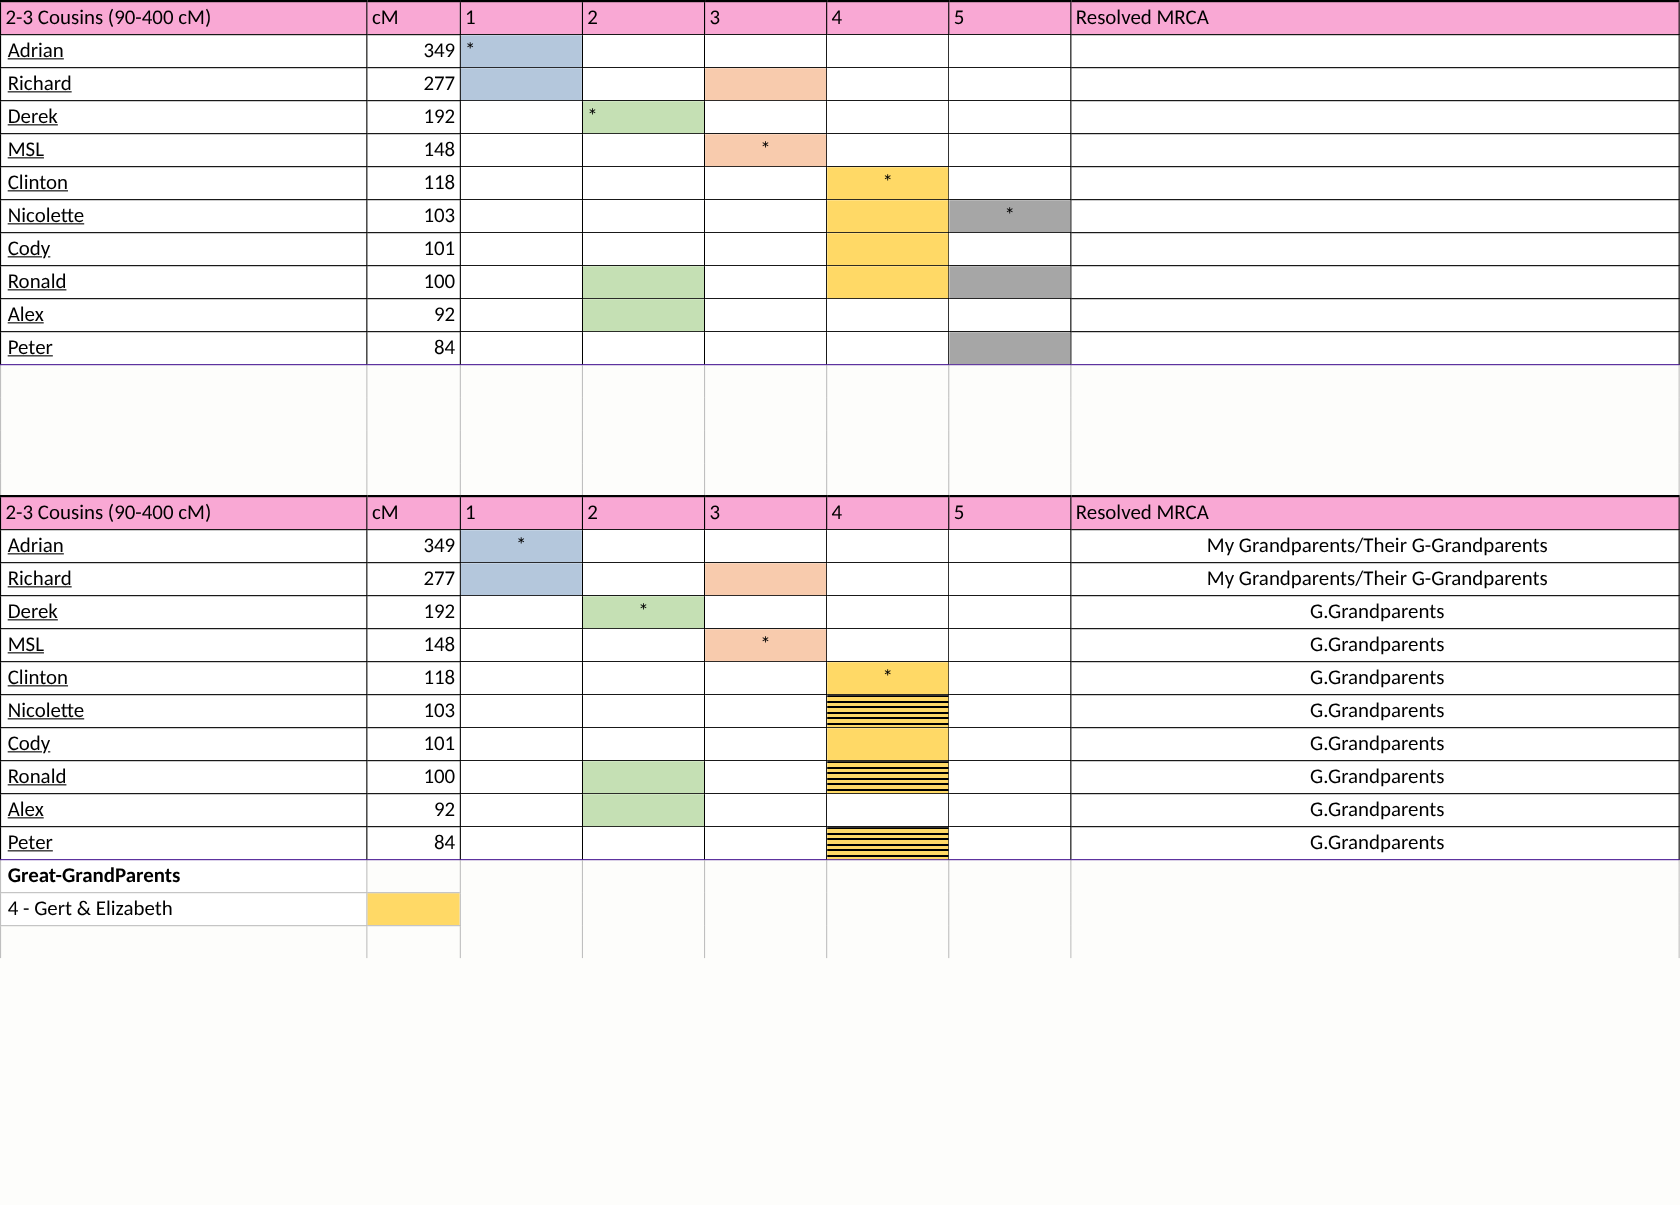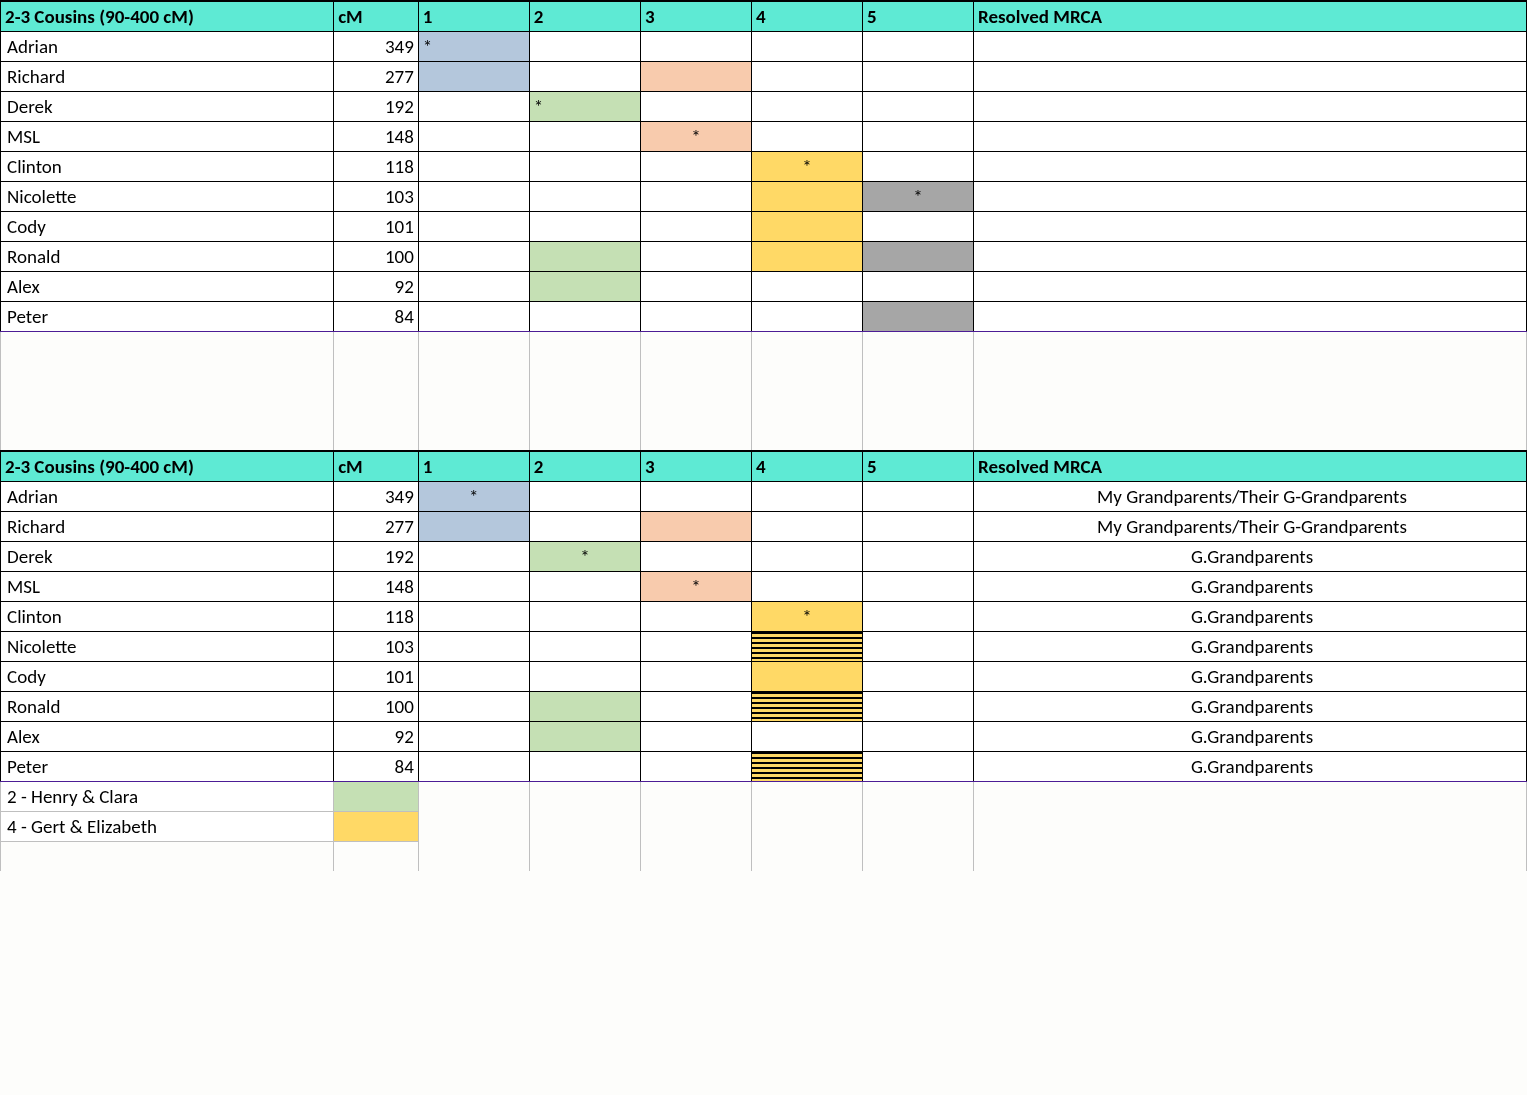--- a/index.html
+++ b/index.html
@@ -31,29 +31,29 @@
       padding: 0 4px;
       vertical-align: middle;
       background: #fff;
       font-weight: normal;
       text-align: left;
     }
     .blank-row td { border-top: none; border-bottom: none; }
     .blank-row td { background: #fdfdfb; }
 
     .hdr td {
-      background: #5eead4;
-      font-weight: bold;
+      background: #f9a8d4;
+      font-weight: normal;
       border: 1px solid #000;
     }
     .hdr td.center, td.center { text-align: left; }
     .hdr td.name-hdr { text-align: left; }
 
     .data td { border: 1px solid #000; }
-    .data td.name { text-align: left; padding-left: 6px; }
+    .data td.name { text-align: left; padding-left: 6px; text-decoration: underline; }
     .data td.cm   { text-align: right; }
     .data td.grp  { text-align: center; padding: 0; position: relative; }
     .grpfill {
       position: absolute; inset: 0;
     }
     .grplabel {
       position: relative;
       z-index: 2;
     }
     .left-star .grplabel { text-align: left; padding-left: 4px; display:block;}
@@ -394,25 +394,23 @@
           <td class="cm"><span>84</span></td>
           <td class="grp"></td>
           <td class="grp"></td>
           <td class="grp"></td>
           <td class="grp">
             <div class="grpfill hatched"></div>
           </td>
           <td class="grp"></td>
           <td class="mrca"><span>G.Grandparents</span></td>
         </tr>
-        <tr class="legend">
-          <td class="name"><span>2 - Henry &amp; Clara</span></td>
-          <td class="swatch">
-            <div class="swatchbox c-green"></div>
-          </td>
+        <tr class="legend legend-title">
+          <td class="name"><span>Great-GrandParents</span></td>
+          <td class="rest"></td>
           <td class="rest"></td>
           <td class="rest"></td>
           <td class="rest"></td>
           <td class="rest"></td>
           <td class="rest"></td>
           <td class="rest"></td>
         </tr>
         <tr class="legend">
           <td class="name"><span>4 - Gert &amp; Elizabeth</span></td>
           <td class="swatch">

